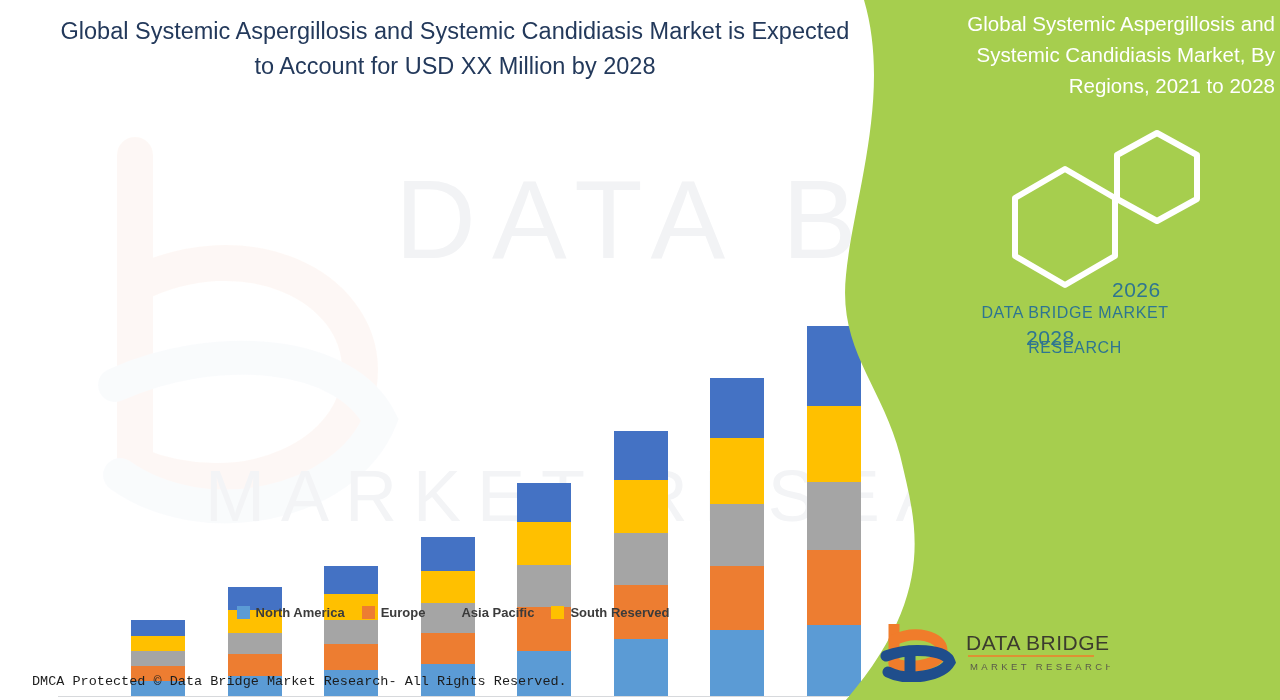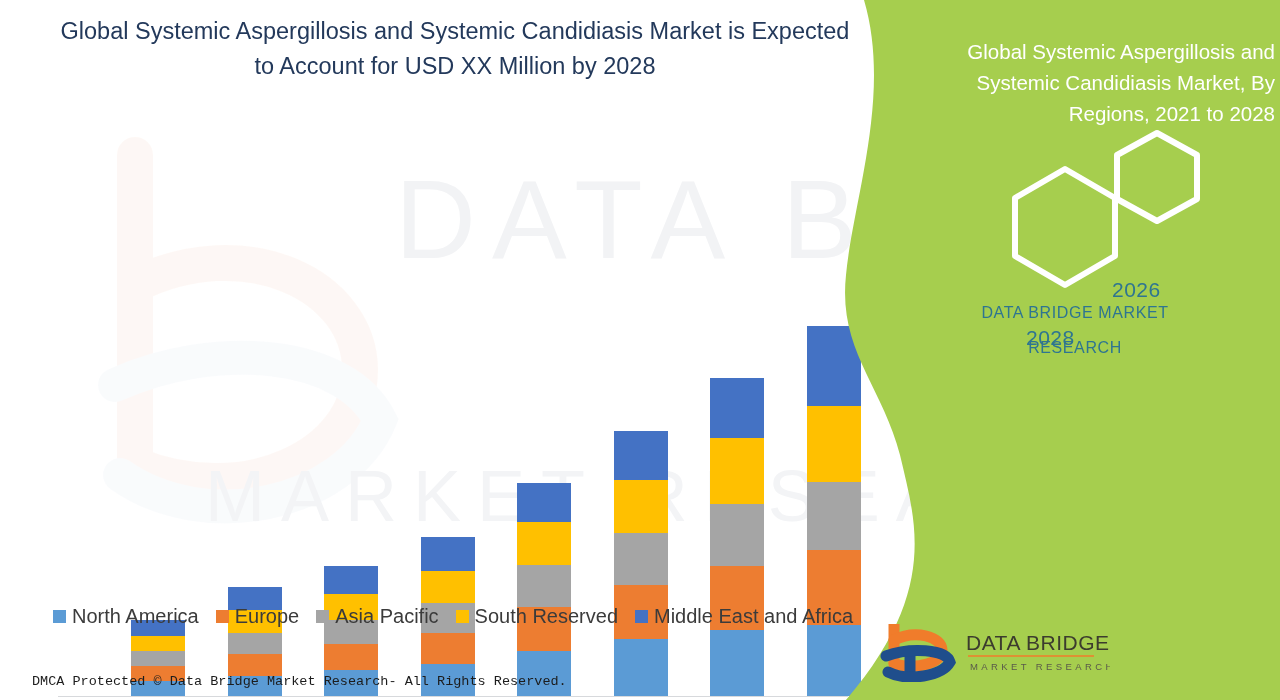--- a/index.html
+++ b/index.html
@@ -37,21 +37,20 @@
 
   .panel-content { position:absolute; left:880px; top:0; width:400px; height:700px; }
 
   .panel-title {
     position:absolute; left:10px; top:8px; width:385px;
     text-align:right;
     color:#ffffff;
     font-size:20.5px;
     line-height:31px;
     font-weight:400;
-    margin-top:28px;
   }
 
   .hexwrap { position:absolute; left:0px; top:120px; width:390px; height:175px; }
   .hexwrap svg { display:block; }
   .hex-label {
     position:absolute;
     color:#2E7591;
     font-size:21px;
     font-weight:400;
     letter-spacing:.5px;
@@ -96,21 +95,21 @@
   .seg { width:100%; display:block; }
 
   
   .legend {
     position:absolute; left:58px; top:605px; width:790px;
     display:flex; align-items:center; justify-content:center;
     gap:17px;
   }
   .legend-item { display:flex; align-items:center; gap:6px; }
   .legend-swatch { width:13px; height:13px; display:block; }
-  .legend-label { color:#3B3B3B; font-size:20px; font-weight:400; white-space:nowrap; }
+  .legend-label { color:#3B3B3B; font-size:13px; font-weight:700; white-space:nowrap; }
 
   
   .footer { position:absolute; left:0; top:672px; width:850px; height:28px; }
   .footer-left {
     position:absolute; left:32px; top:2px;
     font-family:Liberation Mono, monospace;
     font-size:13.5px; color:#1c1c1c;
     white-space:nowrap;
   }
   .footer-right {
@@ -210,24 +209,20 @@
         <span class="legend-label">Europe</span>
       </div>
       <div class="legend-item">
         <span class="legend-swatch" style="background: rgb(165, 165, 165);"></span>
         <span class="legend-label">Asia Pacific</span>
       </div>
       <div class="legend-item">
         <span class="legend-swatch" style="background: rgb(255, 192, 0);"></span>
         <span class="legend-label">South Reserved</span>
       </div>
-      <div class="legend-item">
-        <span class="legend-swatch" style="background: rgb(68, 114, 196);"></span>
-        <span class="legend-label">Middle East and Africa</span>
-      </div>
     </div>
 
   <div class="headline">Global Systemic Aspergillosis and Systemic Candidiasis Market is Expected to Account for USD XX Million by 2028</div>
 
   <div class="green-panel">
     <svg viewBox="0 0 460 700" xmlns="http://www.w3.org/2000/svg" preserveAspectRatio="none">
       <path id="panelShape" d="M44 0 L460 0 L460 700 L26 700 C 120 590, 95 520, 80 455 C 62 385, 18 350, 26 275 C 33 200, 72 95, 44 0 Z" fill="#A6CE4E"></path>
     </svg>
   </div>
 

